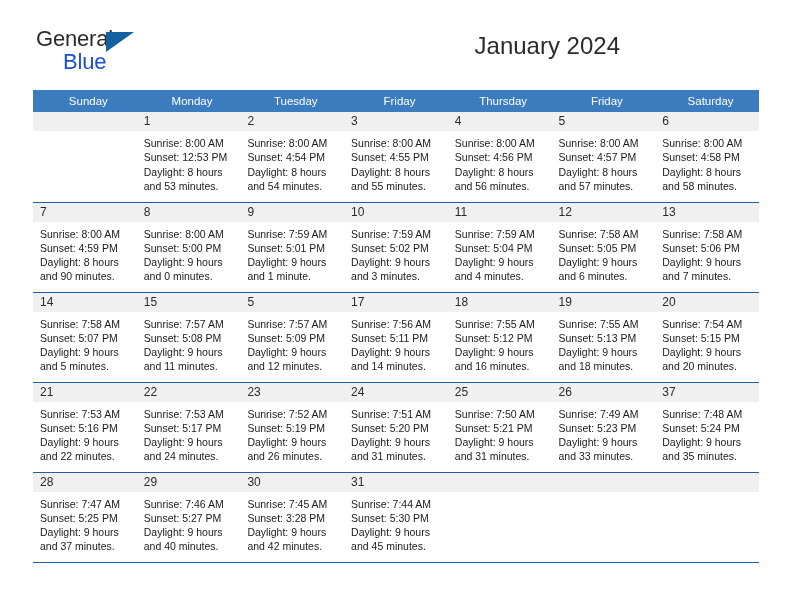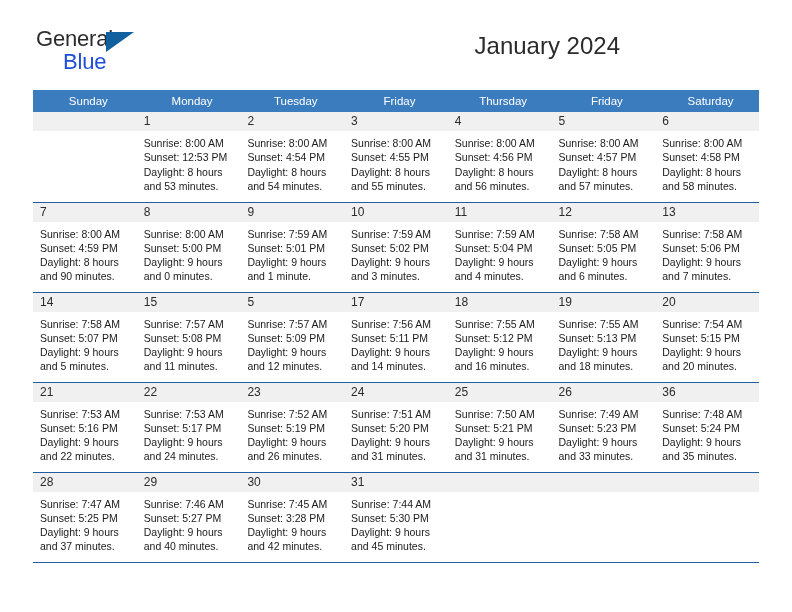--- a/index.html
+++ b/index.html
@@ -409,21 +409,21 @@
           <td>
             <div class="daynum-row">26</div>
             <div class="cell-body">
               <div class="cell-line">Sunrise: 7:49 AM</div>
               <div class="cell-line">Sunset: 5:23 PM</div>
               <div class="cell-line">Daylight: 9 hours</div>
               <div class="cell-line">and 33 minutes.</div>
             </div>
           </td>
           <td>
-            <div class="daynum-row">36</div>
+            <div class="daynum-row">37</div>
             <div class="cell-body">
               <div class="cell-line">Sunrise: 7:48 AM</div>
               <div class="cell-line">Sunset: 5:24 PM</div>
               <div class="cell-line">Daylight: 9 hours</div>
               <div class="cell-line">and 35 minutes.</div>
             </div>
           </td>
         </tr>
         <tr class="week">
           <td>

